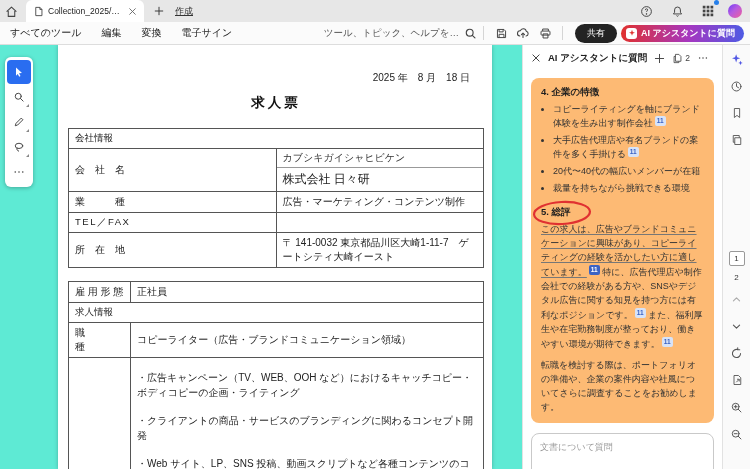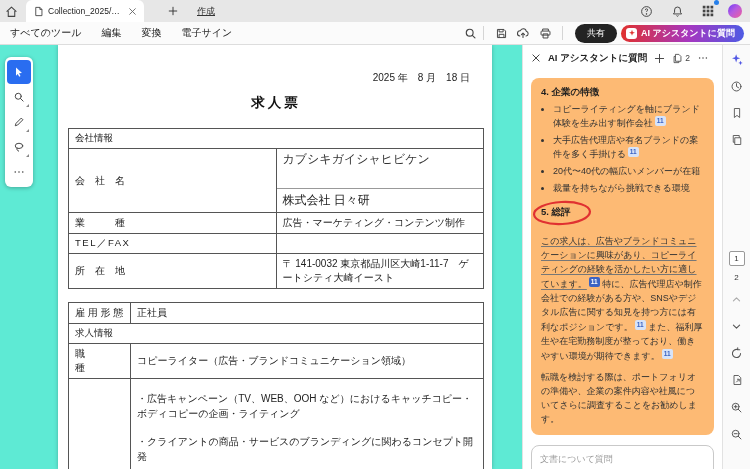--- a/index.html
+++ b/index.html
@@ -9,21 +9,21 @@
     background:#fff; color:#222; position:relative; font-size:10px;
   }
   svg { display:block; }
 
   
   #tabbar{position:absolute;left:0;top:0;width:750px;height:22px;background:#e7e7e7;display:flex;align-items:center;}
   .home-btn{width:22px;height:22px;display:flex;align-items:center;justify-content:center;color:#444;}
   .tab{height:22px;margin-left:4px;background:#fff;border-radius:6px 6px 0 0;display:flex;align-items:center;gap:4px;padding:0 7px;width:118px;}
   .tab-title{font-size:8.5px;color:#222;white-space:nowrap;overflow:hidden;text-overflow:ellipsis;flex:1;}
   .tab-close{color:#666;flex:none;}
-  .newtab{display:flex;align-items:center;gap:19px;padding:0 24px;font-size:9px;color:#333;text-decoration:underline;}
+  .newtab{display:flex;align-items:center;gap:11px;padding:0 10px;font-size:9px;color:#333;text-decoration:underline;}
   .tb-spacer{flex:1;}
   .sys-icons{display:flex;align-items:center;gap:9px;margin-right:8px;color:#444;}
   .grid-wrap{position:relative;}
   .grid-dot{position:absolute;right:-2px;top:-2px;width:5px;height:5px;border-radius:50%;background:#2680eb;}
   .avatar{width:14px;height:14px;border-radius:50%;background:linear-gradient(135deg,#6f3df5 0%,#b75be0 45%,#ee5f9b 100%);}
 
   
   #menubar{position:absolute;left:0;top:22px;width:750px;height:23px;background:#fbfbfb;border-bottom:1px solid #ddd;display:flex;align-items:center;}
   .menu-item{padding:0 10px;font-size:10px;color:#222;line-height:22px;}
   .search-group{display:flex;align-items:center;gap:5px;color:#555;font-size:9.5px;white-space:nowrap;}
@@ -40,21 +40,21 @@
   .tool.active{background:#2a6df0;color:#fff;}
   .tool .corner{position:absolute;right:2px;bottom:2px;width:0;height:0;border-left:3px solid transparent;border-bottom:3px solid #888;}
 
   #page{position:absolute;left:58px;top:0;width:434px;height:424px;background:#fff;box-shadow:0 0 4px rgba(0,0,0,.25);padding:26px 8px 0 10px;overflow:hidden;}
   .doc-date{text-align:right;padding-right:14px;font-size:10px;color:#222;}
   .doc-title{text-align:center;font-size:13.5px;font-weight:bold;letter-spacing:3px;margin-top:9px;color:#111;}
   table.doc{width:100%;border-collapse:collapse;font-size:10px;color:#222;margin-top:16px;table-layout:fixed;}
   table.doc td{border:1px solid #555;padding:3px 6px;vertical-align:middle;}
   td.sec-header{font-size:9.5px;padding:3px 6px;}
   td.lbl{width:62px;}
-  .furigana{font-size:12px;color:#333;border-bottom:1px solid #999;padding-bottom:20px;margin:-1px -6px 3px;padding-left:6px;}
+  .furigana{font-size:10px;color:#333;border-bottom:1px solid #999;padding-bottom:2px;margin:-1px -6px 3px;padding-left:6px;}
   .company-name{font-size:12px;}
   .tel-lbl{letter-spacing:1.5px;font-size:9.5px;}
   .addr-cell{height:30px;}
   .duty{margin:9px 0 13px;line-height:1.5;}
 
   
   #aipanel{position:absolute;left:522px;top:45px;width:200px;height:424px;background:#fff;border-left:1px solid #e2e2e2;}
   .panel-header{height:26px;display:flex;align-items:center;padding:0 8px;gap:7px;}
   .ph-icon{color:#444;display:flex;align-items:center;}
   .panel-title{font-size:9.5px;font-weight:bold;color:#1f1f1f;white-space:nowrap;}
@@ -146,20 +146,21 @@
   </div>
 </div>
 
 <div id="menubar">
   <span class="menu-item">すべてのツール</span>
   <span class="menu-item">編集</span>
   <span class="menu-item">変換</span>
   <span class="menu-item">電子サイン</span>
   <div class="tb-spacer"></div>
   <div class="search-group">
+    <span>ツール、トピック、ヘルプを…</span>
     <span>
         <svg width="13" height="13" viewBox="0 0 16 16" fill="none" stroke="#444" stroke-width="1.4" stroke-linecap="round">
           <circle cx="7" cy="7" r="4.2"></circle>
           <path d="m10.2 10.2 3.3 3.3"></path>
         </svg>
       </span>
   </div>
   <div class="vdiv"></div>
   <span class="act-icon">
       <svg width="13" height="13" viewBox="0 0 16 16" fill="none" stroke="currentColor" stroke-width="1.2" stroke-linejoin="round">
@@ -333,21 +334,21 @@
   <div class="response-card">
     <div class="sec-title">4. 企業の特徴</div>
     <ul class="features">
       <li><span>コピーライティングを軸にブランド体験を生み出す制作会社</span><span class="cite">11</span></li>
       <li><span>大手広告代理店や有名ブランドの案件を多く手掛ける</span><span class="cite">11</span></li>
       <li><span>20代〜40代の幅広いメンバーが在籍</span></li>
       <li><span>裁量を持ちながら挑戦できる環境</span></li>
     </ul>
 
     <div class="summary-head-wrap">
-      <div class="sec-title" style="margin-bottom:12px;">5. 総評</div>
+      <div class="sec-title" style="margin-bottom:0;">5. 総評</div>
       <svg class="red-circle" width="62" height="28" viewBox="0 0 62 28">
           <ellipse cx="31" cy="14" rx="28" ry="11" fill="none" stroke="#e03131" stroke-width="2.2" transform="rotate(-3 31 14)"></ellipse>
         </svg>
     </div>
 
     <p class="sum">
       <span class="u">この求人は、広告やブランドコミュニケーションに興味があり、コピーライティングの経験を活かしたい方に適しています。</span><span class="cite active">11</span>
       <span>特に、広告代理店や制作会社での経験がある方や、SNSやデジタル広告に関する知見を持つ方には有利なポジションです。</span><span class="cite">11</span>
       <span>また、福利厚生や在宅勤務制度が整っており、働きやすい環境が期待できます。</span><span class="cite">11</span>
     </p>

